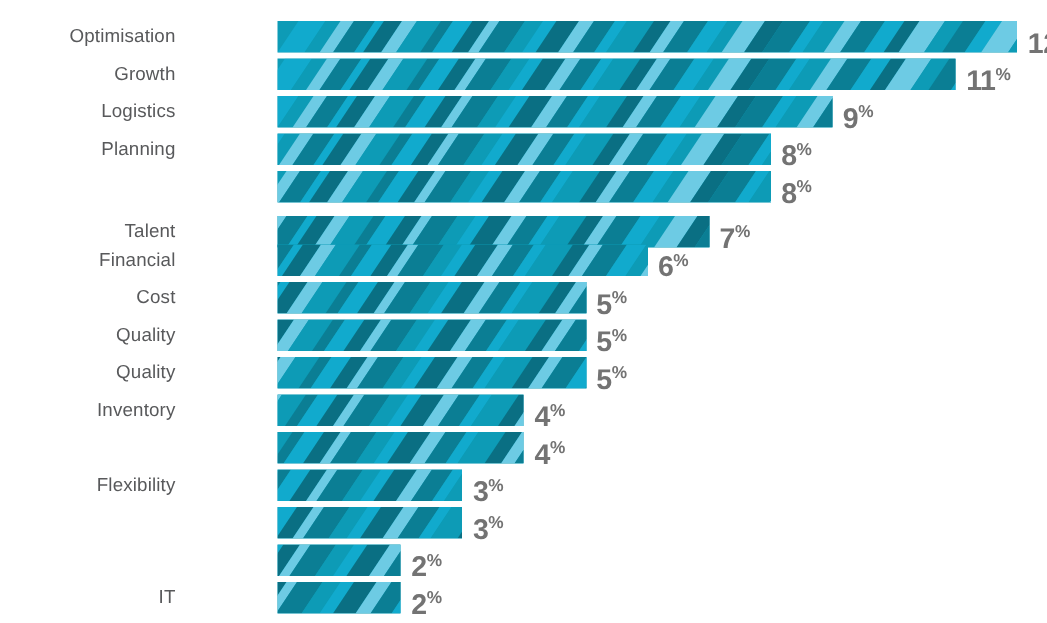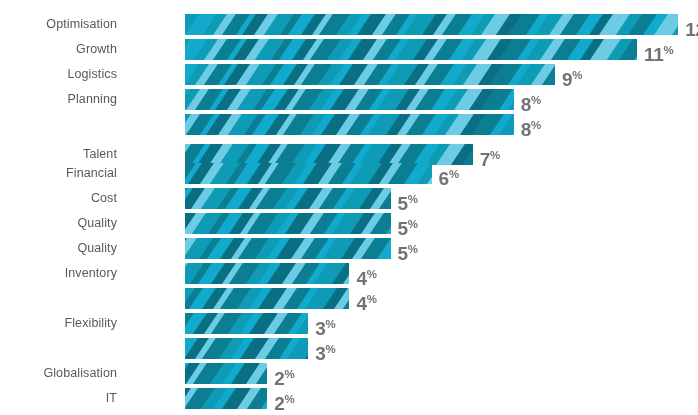--- a/index.html
+++ b/index.html
@@ -835,21 +835,20 @@
             <polygon points="397,0 411,0 397,21 383,21" fill="#0b7e94"></polygon>
             <polygon points="411,0 421,0 407,21 397,21" fill="#11aacd"></polygon>
             <polygon points="421,0 437,0 423,21 407,21" fill="#6dcbe4"></polygon>
             <polygon points="437,0 457,0 443,21 423,21" fill="#0d9bb6"></polygon>
           </svg>
         </div>
       </div>
       <div class="val" style="left:271.3px"><span>3</span><span class="pct">%</span></div>
     </div>
     <div class="row" style="top: 362.6px;">
-      <div class="cat-label">Globalisation</div>
       <div class="bar-wrap" style="width:82.2px">
         <div class="bar">
           <svg class="tex" width="560" height="21" viewBox="0 0 560 21" preserveAspectRatio="none">
             <polygon points="-112,0 -94,0 -108,21 -126,21" fill="#11aacd"></polygon>
             <polygon points="-94,0 -84,0 -98,21 -108,21" fill="#0d9bb6"></polygon>
             <polygon points="-84,0 -75,0 -89,21 -98,21" fill="#6dcbe4"></polygon>
             <polygon points="-75,0 -61,0 -75,21 -89,21" fill="#0b7e94"></polygon>
             <polygon points="-61,0 -55,0 -69,21 -75,21" fill="#11aacd"></polygon>
             <polygon points="-55,0 -43,0 -57,21 -69,21" fill="#0a6f83"></polygon>
             <polygon points="-43,0 -33,0 -47,21 -57,21" fill="#6dcbe4"></polygon>

